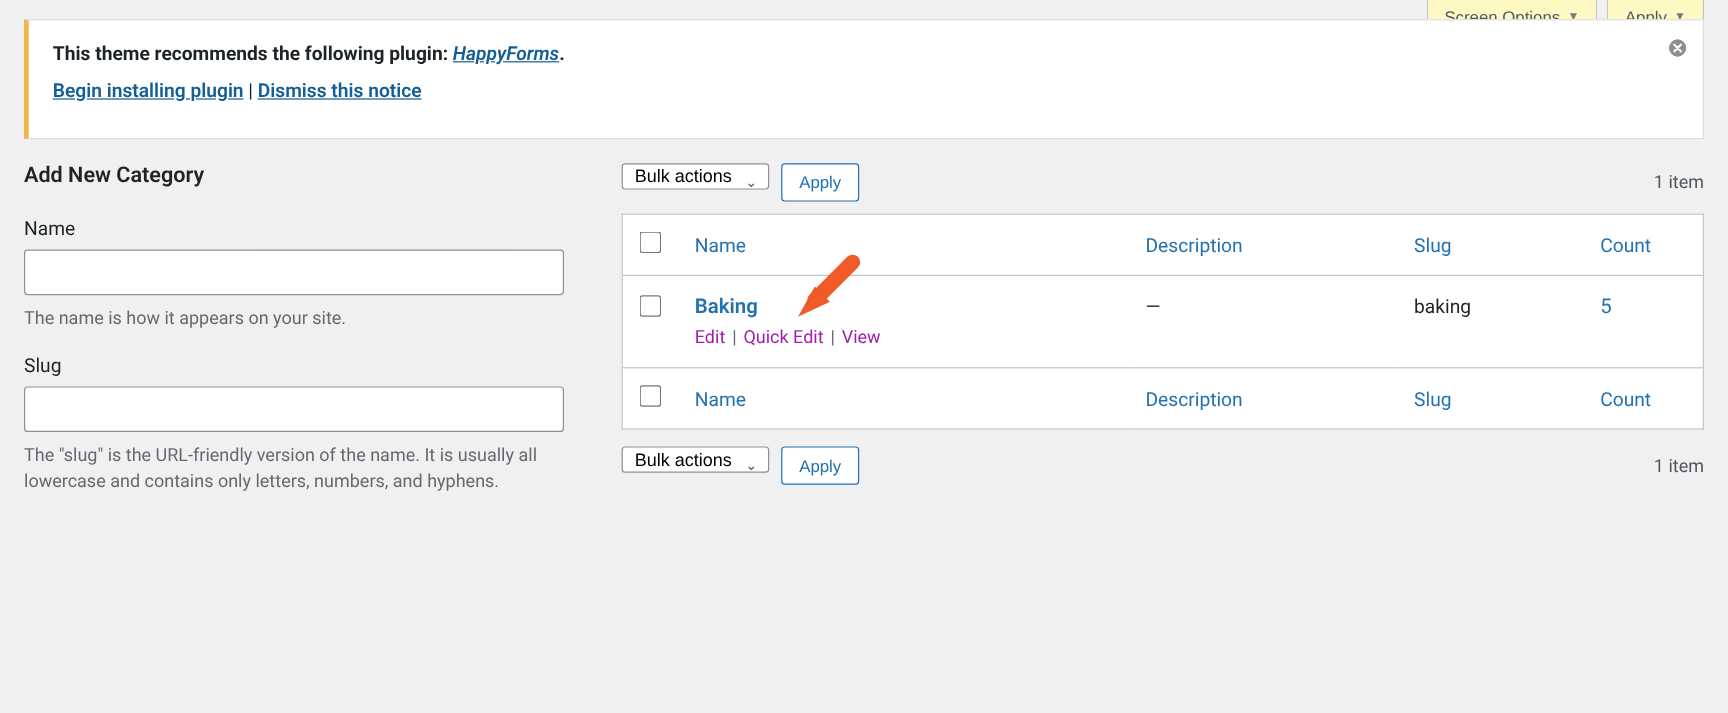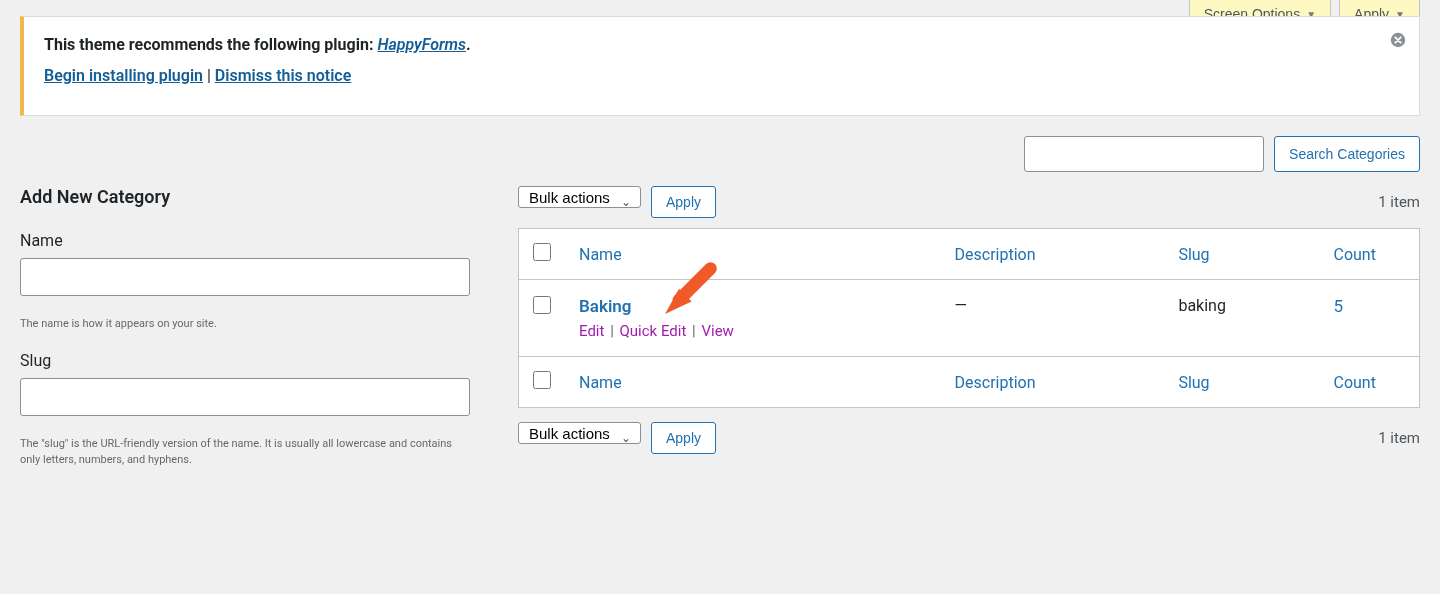--- a/index.html
+++ b/index.html
@@ -120,22 +120,22 @@
     width: 100%;
     height: 38px;
     border: 1px solid #8c8f94;
     border-radius: 3px;
     padding: 0 8px;
     background: #fff;
     font-size: 14px;
   }
   .form-field .description {
     color: #646970;
-    font-size: 11px;
-    margin-top: 20px;
+    font-size: 15px;
+    margin-top: 8px;
     line-height: 1.5;
   }
   .tablenav {
     display: flex;
     align-items: center;
     justify-content: space-between;
     margin-bottom: 10px;
   }
   .tablenav .left-group { display: flex; gap: 10px; }
   .tablenav select {
@@ -242,24 +242,20 @@
       <a>Begin installing plugin</a><span> | </span><a>Dismiss this notice</a>
     </p>
     <span class="dismiss">
       <svg viewBox="0 0 20 20">
           <circle cx="10" cy="10" r="8" fill="#8c8f94"></circle>
           <path d="M7 7l6 6M13 7l-6 6" stroke="#fff" stroke-width="2" stroke-linecap="round"></path>
         </svg>
     </span>
   </div>
 
-  <div class="search-row">
-    <input type="text" style="">
-    <button class="btn-secondary">Search Categories</button>
-  </div>
 
   <div class="columns">
     <div class="col-left">
       <h2>Add New Category</h2>
 
       <div class="form-field">
         <label>Name</label>
         <input type="text" style="">
         <p class="description">The name is how it appears on your site.</p>
       </div>

